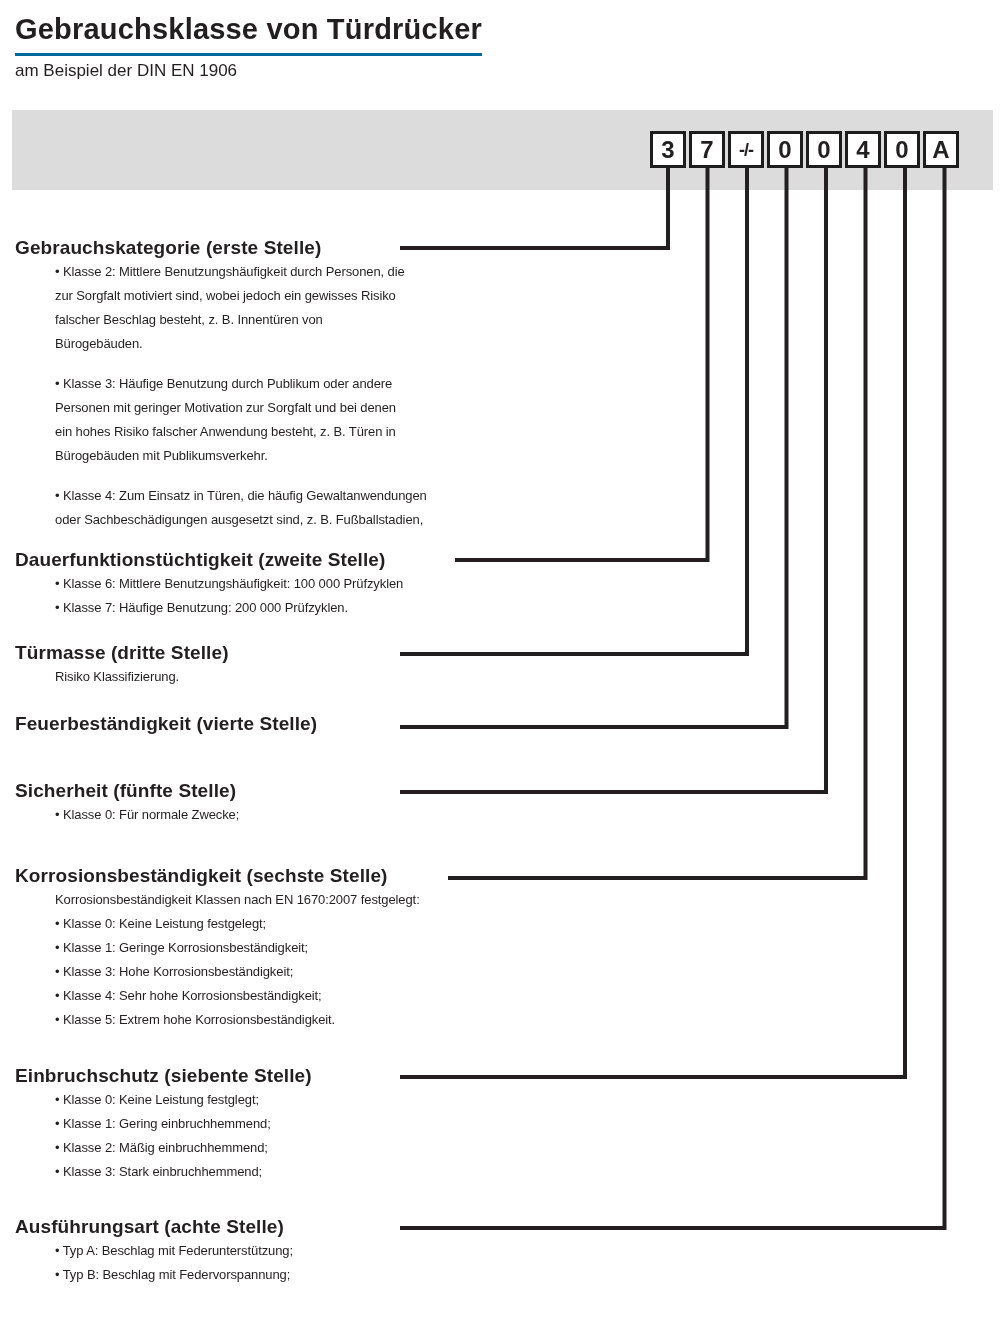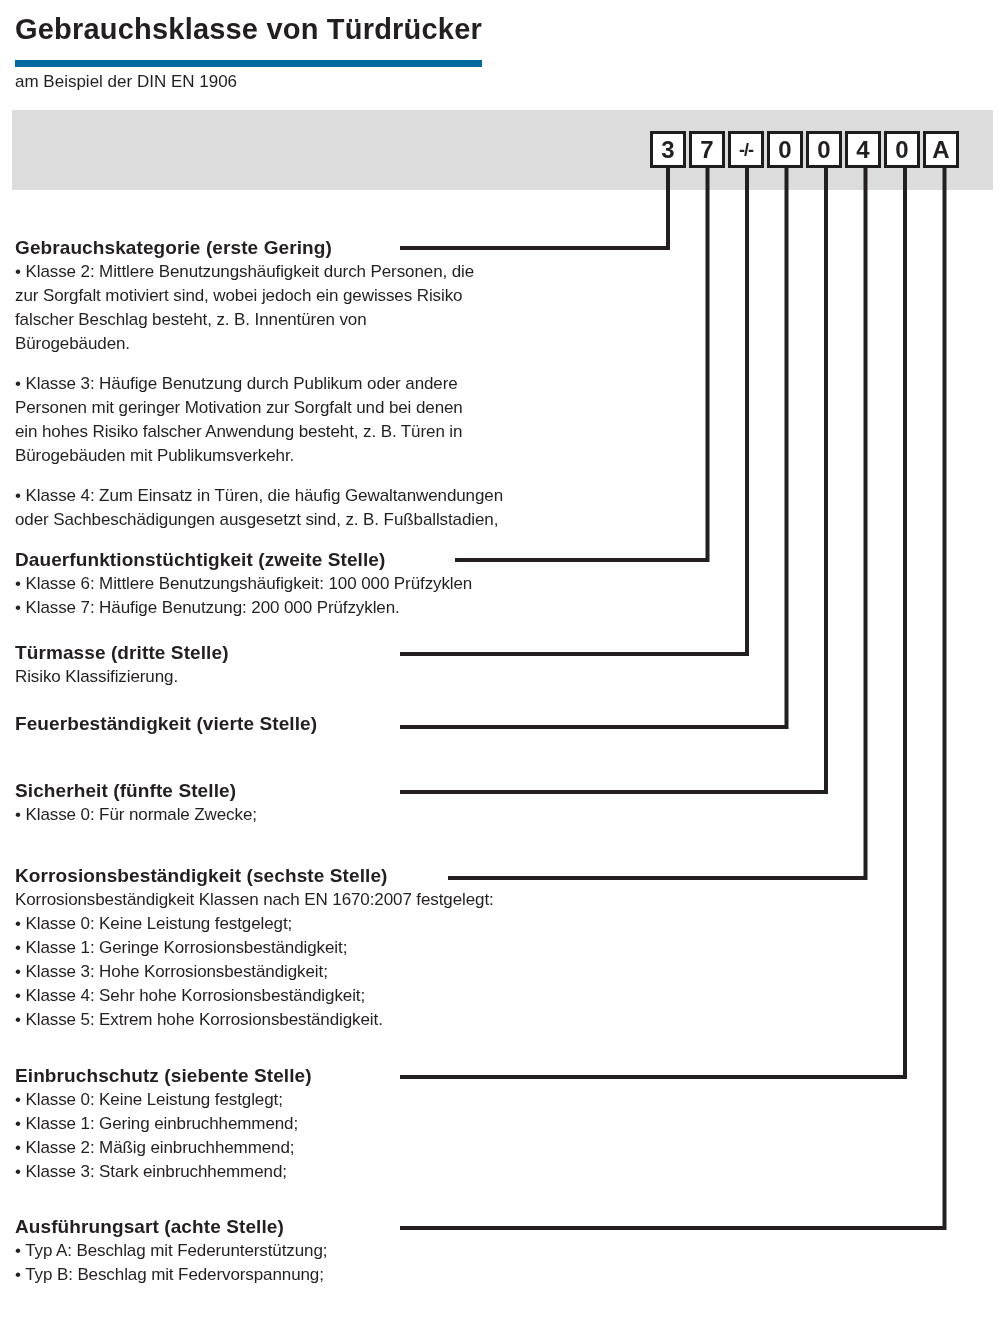--- a/index.html
+++ b/index.html
@@ -4,41 +4,41 @@
 <style>
   html,body{margin:0;padding:0;background:#ffffff;}
   .page{
     position:relative;width:1007px;height:1322px;background:#ffffff;
     font-family:"Liberation Sans",sans-serif;color:#231f20;overflow:hidden;
   }
   
   .hdr{position:absolute;left:15px;top:12px;}
   .hdr h1{
     margin:0;font-size:29px;line-height:34px;font-weight:bold;letter-spacing:.2px;
-    display:inline-block;border-bottom:7px solid #0369a1;padding-bottom:14px;
+    display:inline-block;border-bottom:3px solid #0369a1;padding-bottom:7px;
   }
   .hdr .sub{font-size:17px;line-height:22px;margin-top:4px;}
   
   .band{position:absolute;left:12px;top:110px;width:981px;height:80px;background:#dcdcdd;}
   .code-row{position:absolute;left:650px;top:131px;display:flex;gap:3px;}
   .code-box{
     width:30px;height:31px;background:#ffffff;border:3px solid #1d1d1d;
     display:flex;align-items:center;justify-content:center;
     font-weight:bold;font-size:24px;line-height:1;color:#231f20;
   }
   .code-box.small{font-size:18px;letter-spacing:-1px;}
   
   svg.connectors{position:absolute;left:0;top:0;pointer-events:none;}
   svg.connectors polyline{fill:none;stroke:#231f20;stroke-width:4;}
   
   .sec{position:absolute;left:15px;width:620px;}
   .sec h2{margin:0;font-size:19px;line-height:24px;font-weight:bold;letter-spacing:.1px;}
   .para{margin:0 0 16px 0;}
   .para:last-child{margin-bottom:0;}
-  .line{font-size:17px;line-height:24px;white-space:nowrap;letter-spacing:-0.1px;}
+  .line{font-size:13px;line-height:24px;white-space:nowrap;letter-spacing:-0.1px;margin-left:40px;}
 </style>
 </head>
 <body>
 
 <div class="page">
 
   <div class="hdr">
     <h1>Gebrauchsklasse von Türdrücker</h1>
     <div class="sub">am Beispiel der DIN EN 1906</div>
   </div>
@@ -62,21 +62,21 @@
     <polyline points="747,167 747,654 400,654"></polyline>
     <polyline points="786.5,167 786.5,727 400,727"></polyline>
     <polyline points="826,167 826,792 400,792"></polyline>
     <polyline points="865.5,167 865.5,878 448,878"></polyline>
     <polyline points="905,167 905,1077 400,1077"></polyline>
     <polyline points="944.5,167 944.5,1228 400,1228"></polyline>
   </svg>
 
   <main id="sections">
       <section class="sec" style="top: 236px;">
-        <h2>Gebrauchskategorie (erste Gering)</h2>
+        <h2>Gebrauchskategorie (erste Stelle)</h2>
         <div class="para">
           <div class="line">• Klasse 2: Mittlere Benutzungshäufigkeit durch Personen, die</div>
           <div class="line">zur Sorgfalt motiviert sind, wobei jedoch ein gewisses Risiko</div>
           <div class="line">falscher Beschlag besteht, z. B. Innentüren von</div>
           <div class="line">Bürogebäuden.</div>
         </div>
         <div class="para">
           <div class="line">• Klasse 3: Häufige Benutzung durch Publikum oder andere</div>
           <div class="line">Personen mit geringer Motivation zur Sorgfalt und bei denen</div>
           <div class="line">ein hohes Risiko falscher Anwendung besteht, z. B. Türen in</div>

